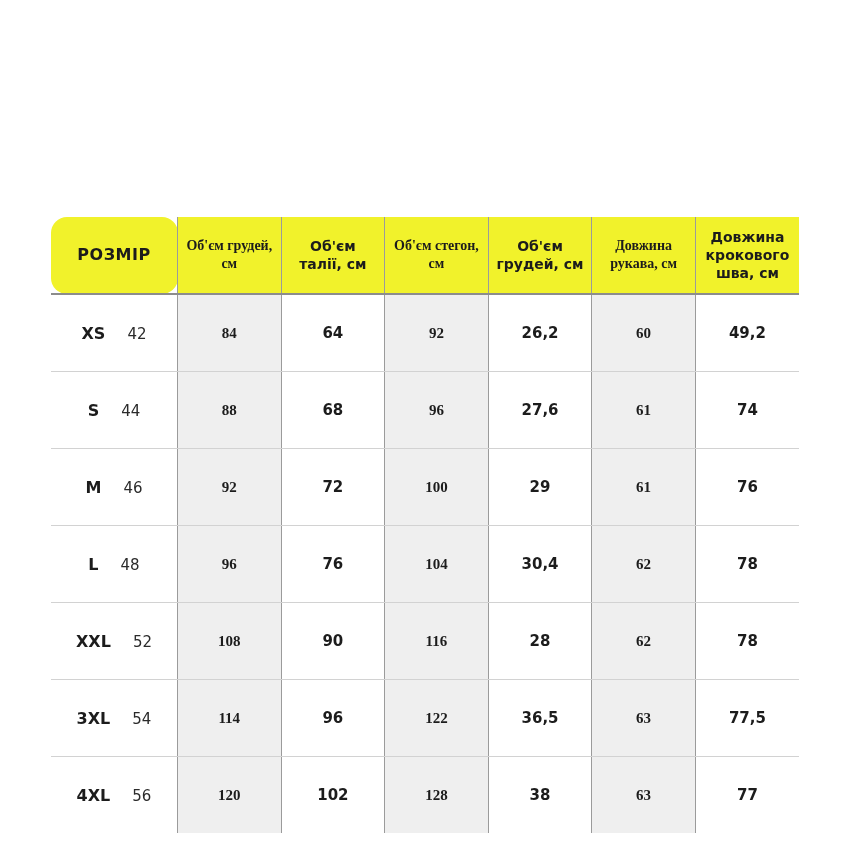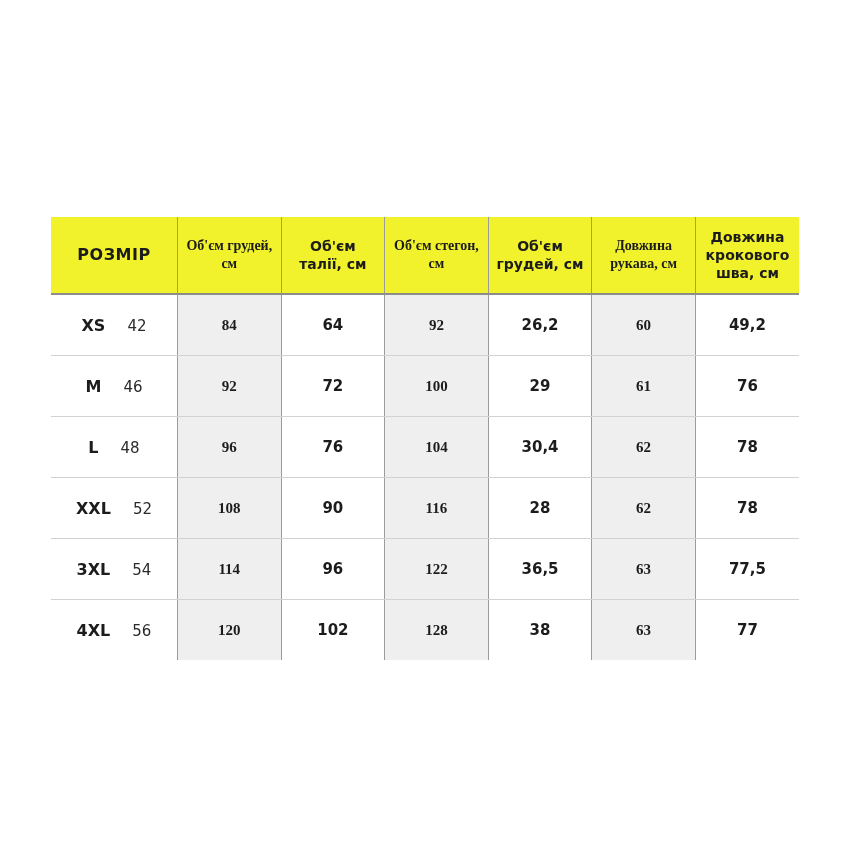--- a/index.html
+++ b/index.html
@@ -30,27 +30,28 @@
     font-size: 14px;
     font-weight: 700;
     line-height: 1.3;
     padding: 4px 5px;
     border-bottom: 2px solid #8c8c8c;
   }
   thead th.col-size {
     font-size: 16px;
     letter-spacing: 0.5px;
     width: 116px;
+    border-radius: 16px;
   }
   tbody td {
     height: 44px;
     font-size: 15px;
     font-weight: 700;
     border-bottom: 1px solid #d2d2d2;
-    padding: 8px 4px;
+    padding: 16px 4px;
   }
   tbody tr:last-child td {
     border-bottom: none;
   }
   .vline {
     border-left: 1px solid #9b9b9b;
     border-right: 1px solid #9b9b9b;
     font-family: Liberation Serif, serif;
   }
   .shade {
@@ -85,20 +86,29 @@
     </thead>
     <tbody id="table-body">
         <tr>
           <td class="size-cell"><span class="size-label">XS</span><span class="size-number">42</span></td>
           <td class="vline shade">84</td>
           <td>64</td>
           <td class="vline shade">92</td>
           <td>26,2</td>
           <td class="vline shade">60</td>
           <td>49,2</td>
+        </tr>
+        <tr>
+          <td class="size-cell"><span class="size-label">S</span><span class="size-number">44</span></td>
+          <td class="vline shade">88</td>
+          <td>68</td>
+          <td class="vline shade">96</td>
+          <td>27,6</td>
+          <td class="vline shade">61</td>
+          <td>74</td>
         </tr>
         <tr>
           <td class="size-cell"><span class="size-label">M</span><span class="size-number">46</span></td>
           <td class="vline shade">92</td>
           <td>72</td>
           <td class="vline shade">100</td>
           <td>29</td>
           <td class="vline shade">61</td>
           <td>76</td>
         </tr>

